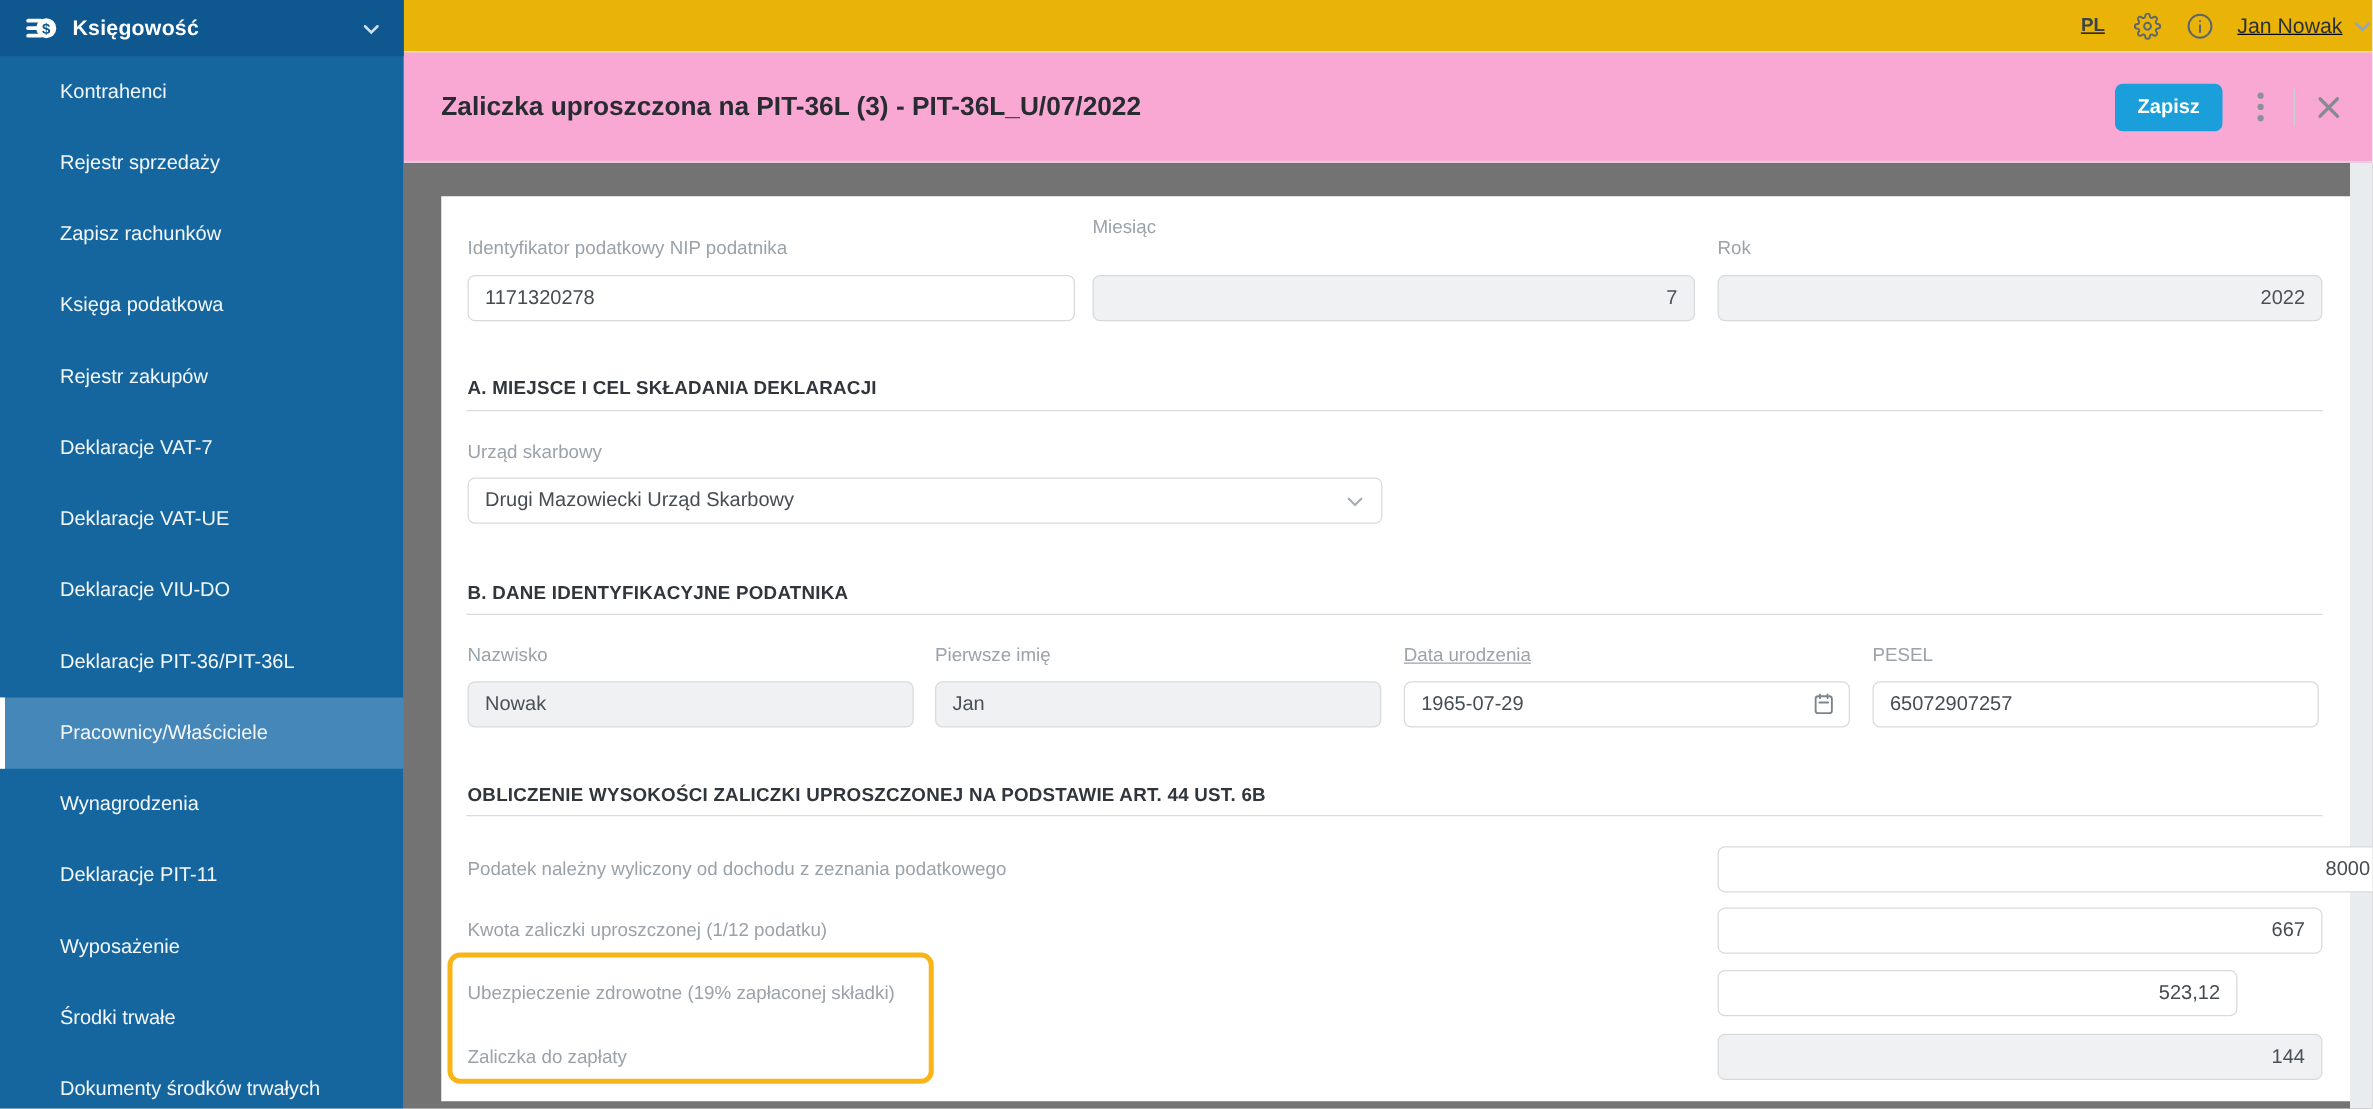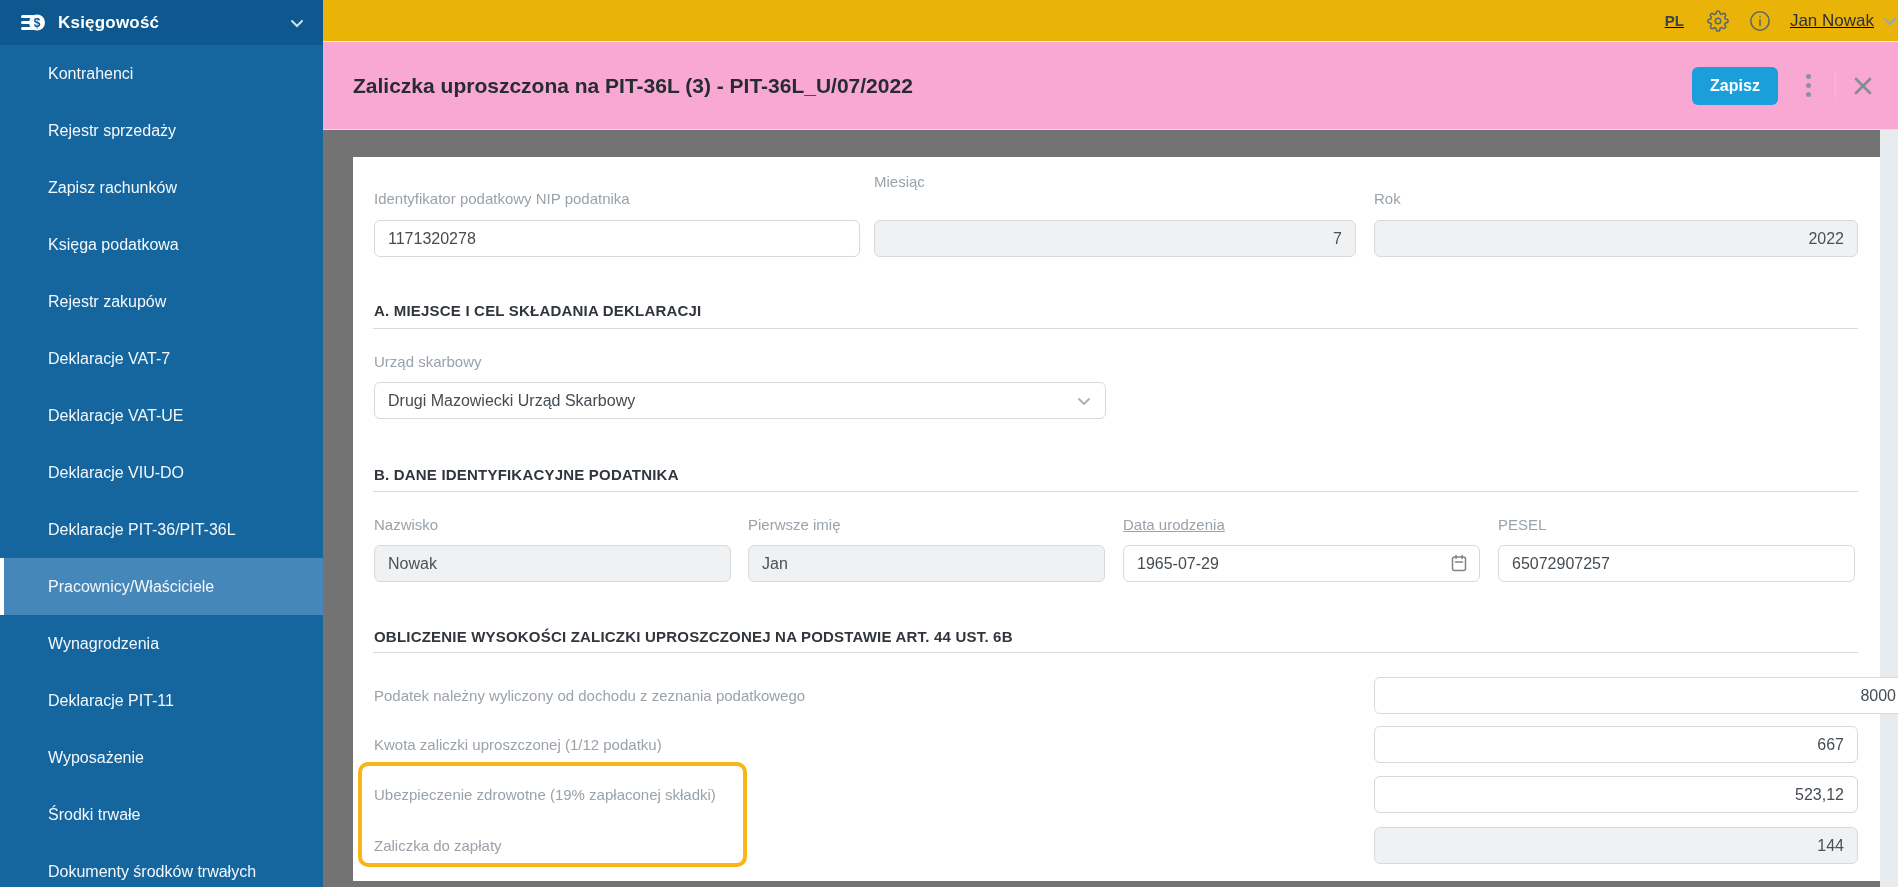--- a/index.html
+++ b/index.html
@@ -233,21 +233,21 @@
       <h2 class="section-title" style="left:21px; top:471px;">OBLICZENIE WYSOKOŚCI ZALICZKI UPROSZCZONEJ NA PODSTAWIE ART. 44 UST. 6B</h2>
       <div class="hdivider" style="top:495px;"></div>
 
       <label class="f-label" style="left:21px; top:530px;">Podatek należny wyliczony od dochodu z zeznania podatkowego</label>
       <input class="f-input num" style="left: 1021px; top: 520px; width: 536px;" value="8000">
 
       <label class="f-label" style="left:21px; top:579px;">Kwota zaliczki uproszczonej (1/12 podatku)</label>
       <input class="f-input num" style="left: 1021px; top: 569px; width: 484px;" value="667">
 
       <label class="f-label" style="left:21px; top:629px;">Ubezpieczenie zdrowotne (19% zapłaconej składki)</label>
-      <input class="f-input num" style="left: 1021px; top: 619px; width: 484px;" value="523,12">
+      <input class="f-input num" style="left: 1021px; top: 619px; width: 416px;" value="523,12">
 
       <label class="f-label" style="left:21px; top:680px;">Zaliczka do zapłaty</label>
       <input class="f-input disabled num" style="left: 1021px; top: 670px; width: 484px;" readonly="" value="144">
 
       <div class="highlight-box"></div>
     </section>
   </main>
 
 </div>
 

